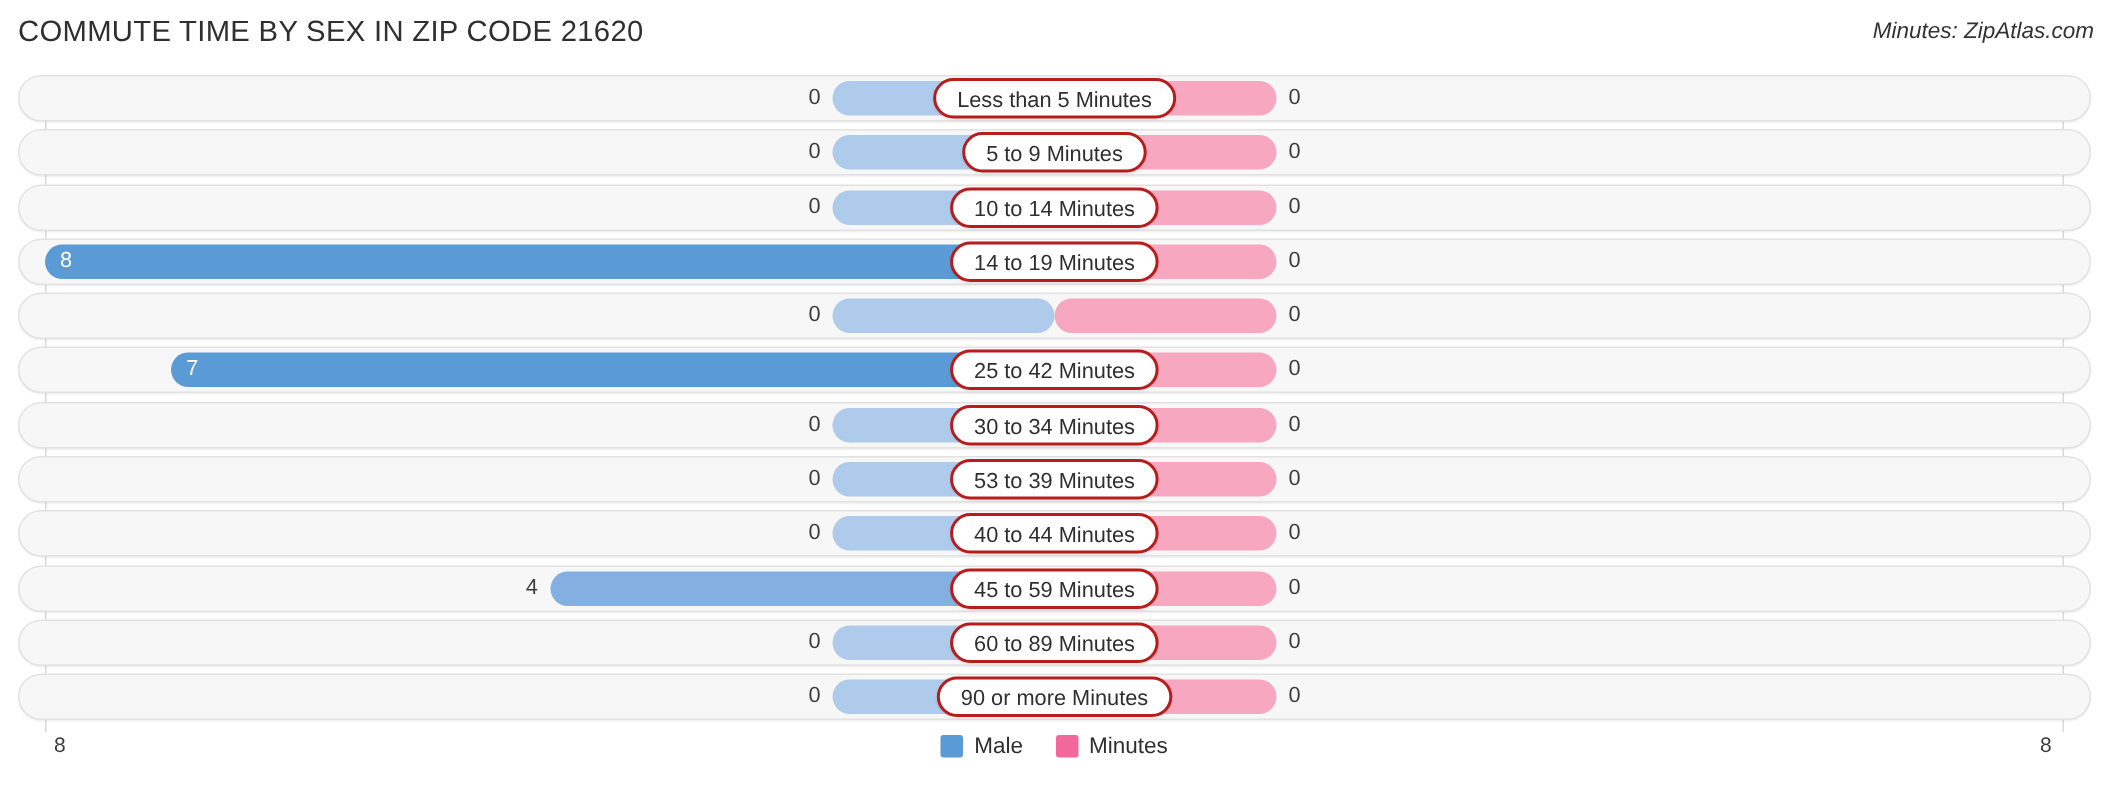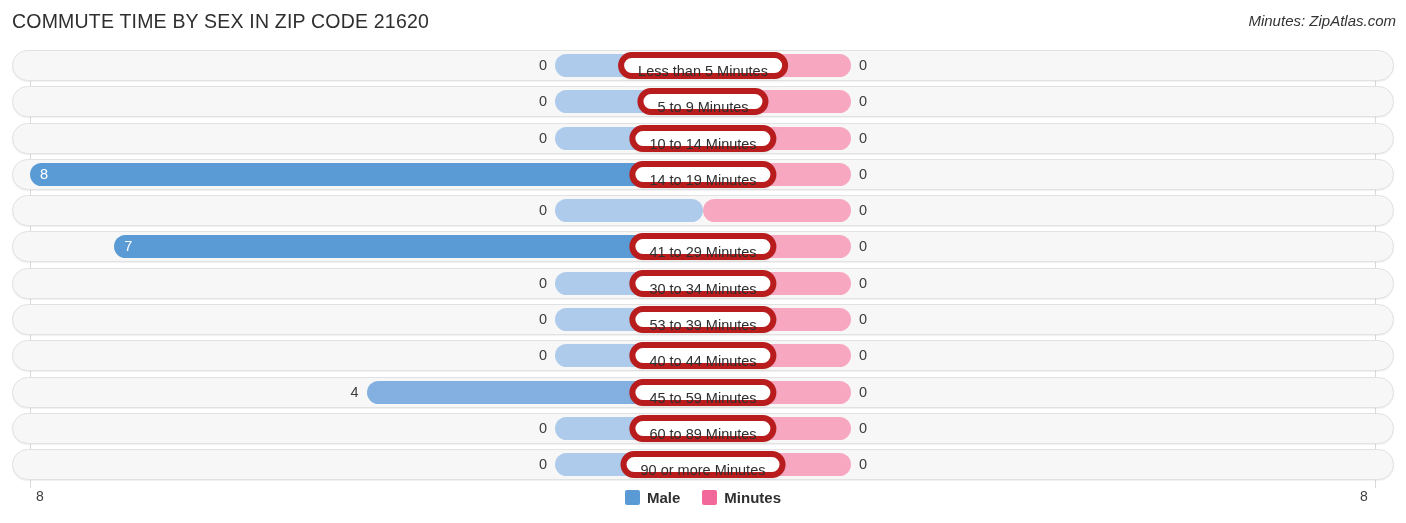--- a/index.html
+++ b/index.html
@@ -114,21 +114,21 @@
   .val-female { text-align: left; }
   .val.inside { color: #ffffff; }
 
   
   .pill {
     position: absolute;
     top: 2px;
     height: 27px;
     line-height: 27px;
     background: #ffffff;
-    border: 6px solid #b91c1c;
+    border: 2px solid #b91c1c;
     border-radius: 14px;
     font-size: 14.5px;
     color: #2f2f2f;
     text-align: center;
     padding: 0 14px;
     box-sizing: border-box;
     white-space: nowrap;
     transform: translateX(-50%);
     left: 703px;
     z-index: 5;
@@ -154,21 +154,20 @@
 
   .legend {
     position: absolute;
     left: 0;
     top: 3px;
     width: 1406px;
     display: flex;
     justify-content: center;
     align-items: center;
     gap: 22px;
-    font-weight: bold;
   }
   .legend-item {
     display: flex;
     align-items: center;
     gap: 7px;
     font-size: 15px;
     color: #2f2f2f;
   }
   .swatch {
     width: 15px;
@@ -227,21 +226,21 @@
         <div class="val val-male" style="right: 859px; width: 40px;">0</div>
         <div class="bar bar-female" style="width: 148px; background: rgb(247, 168, 192);"></div>
         <div class="val val-female" style="left: 859px; width: 40px;">0</div>
       </div>
       <div class="row">
         <div class="track"></div>
         <div class="bar bar-male" style="width: 588.875px; background: rgb(91, 155, 213);"></div>
         <div class="val val-male inside" style="left: 124.125px; text-align: left; width: 40px;">7</div>
         <div class="bar bar-female" style="width: 148px; background: rgb(247, 168, 192);"></div>
         <div class="val val-female" style="left: 859px; width: 40px;">0</div>
-        <div class="pill">41 to 29 Minutes</div>
+        <div class="pill">25 to 42 Minutes</div>
       </div>
       <div class="row">
         <div class="track"></div>
         <div class="bar bar-male" style="width: 148px; background: rgb(174, 203, 235);"></div>
         <div class="val val-male" style="right: 859px; width: 40px;">0</div>
         <div class="bar bar-female" style="width: 148px; background: rgb(247, 168, 192);"></div>
         <div class="val val-female" style="left: 859px; width: 40px;">0</div>
         <div class="pill">30 to 34 Minutes</div>
       </div>
       <div class="row">

